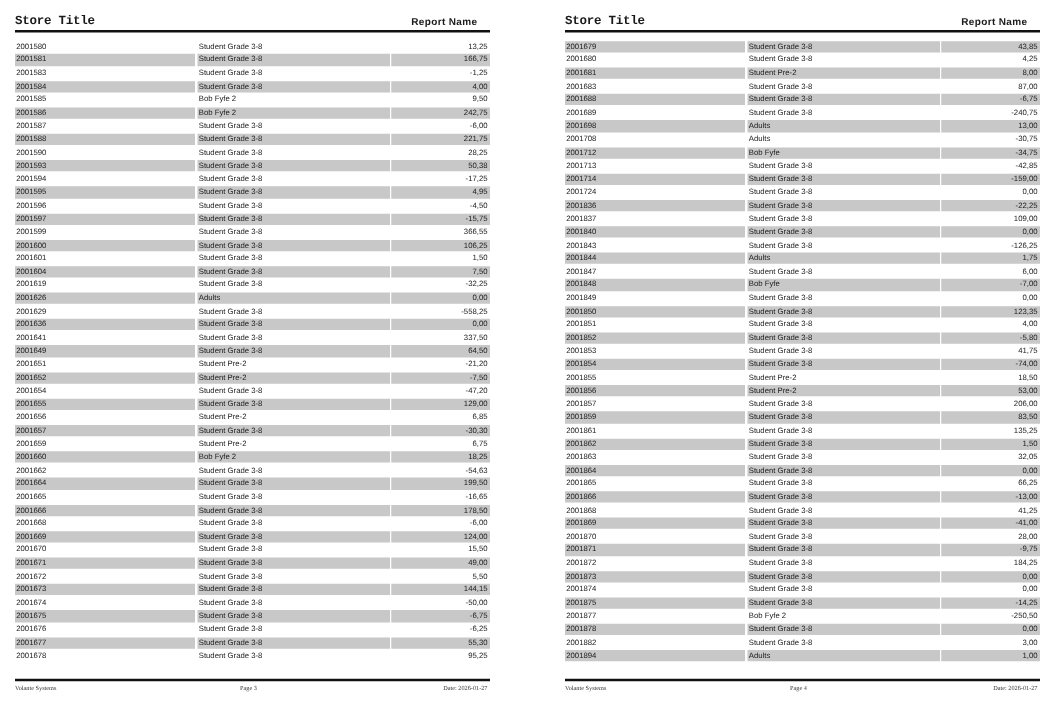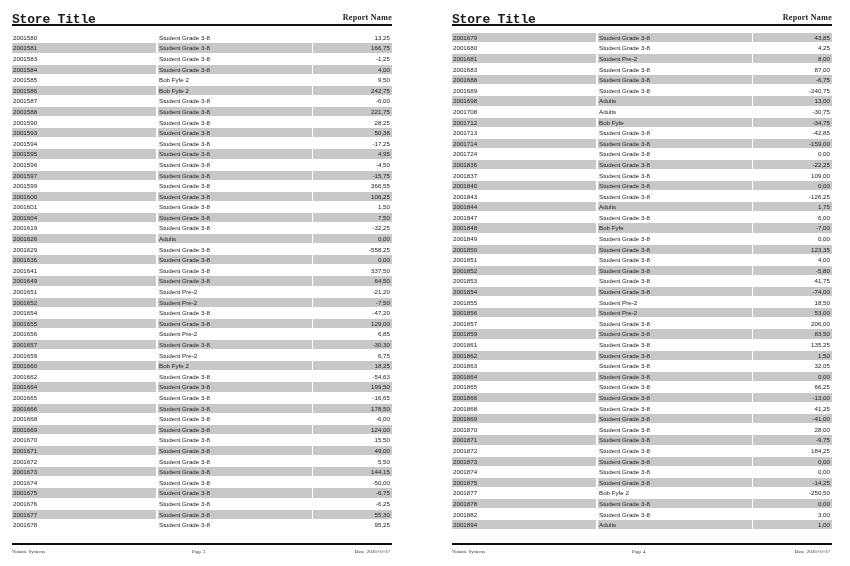--- a/index.html
+++ b/index.html
@@ -3,22 +3,22 @@
 <meta charset="utf-8">
 <style>
   html, body { margin: 0; padding: 0; background: #ffffff; }
   body { width: 850px; height: 566px; position: relative; overflow: hidden; font-family: "Liberation Sans", sans-serif; color: #1a1a1a; }
   .page { position: absolute; top: 0; width: 425px; height: 566px; }
   .page.left { left: 0; }
   .page.right { left: 425px; }
   .content { position: absolute; left: 12px; width: 380px; top: 0; height: 566px; }
   .page.right .content { left: 27px; }
   .header { position: absolute; top: 12px; left: 0; width: 380px; height: 12px; border-bottom: 2px solid #111; }
-  .store-title { position: absolute; left: 0; top: 0; font-family: "Liberation Mono", "DejaVu Sans Mono", monospace; font-weight: bold; font-size: 13px; letter-spacing: -0.2px; }
-  .report-name { position: absolute; right: 0; top: 1px; font-family: Liberation Serif, serif; font-weight: bold; font-size: 8px; letter-spacing: 0.3px; }
+  .store-title { position: absolute; left: 0; top: 0; font-family: "Liberation Mono", "DejaVu Sans Mono", monospace; font-weight: bold; font-size: 10px; letter-spacing: -0.2px; }
+  .report-name { position: absolute; right: 10px; top: 1px; font-family: Liberation Sans, sans-serif; font-weight: bold; font-size: 8px; letter-spacing: 0.3px; }
   .rows { position: absolute; top: 32px; left: 0; width: 380px; }
   .row { position: relative; height: 10.6px; font-size: 6.2px; line-height: 10.6px; }
   .cell { position: absolute; top: 0.8px; height: 9.2px; line-height: 9.2px; white-space: nowrap; }
   .c-id { left: 0; width: 143px; padding-left: 1px; }
   .c-type { left: 146px; width: 153px; padding-left: 1px; }
   .c-val { left: 301px; width: 77px; text-align: right; padding-right: 2px; }
   .row.shade .cell { background: #c8c8c8; }
   .footer { position: absolute; top: 543px; left: 0; width: 380px; border-top: 2px solid #111; height: 14px; }
   .footer span { position: absolute; top: 4px; font-family: "Liberation Serif", "DejaVu Serif", serif; font-size: 5px; color: #333; }
   .f-company { left: 0; }

